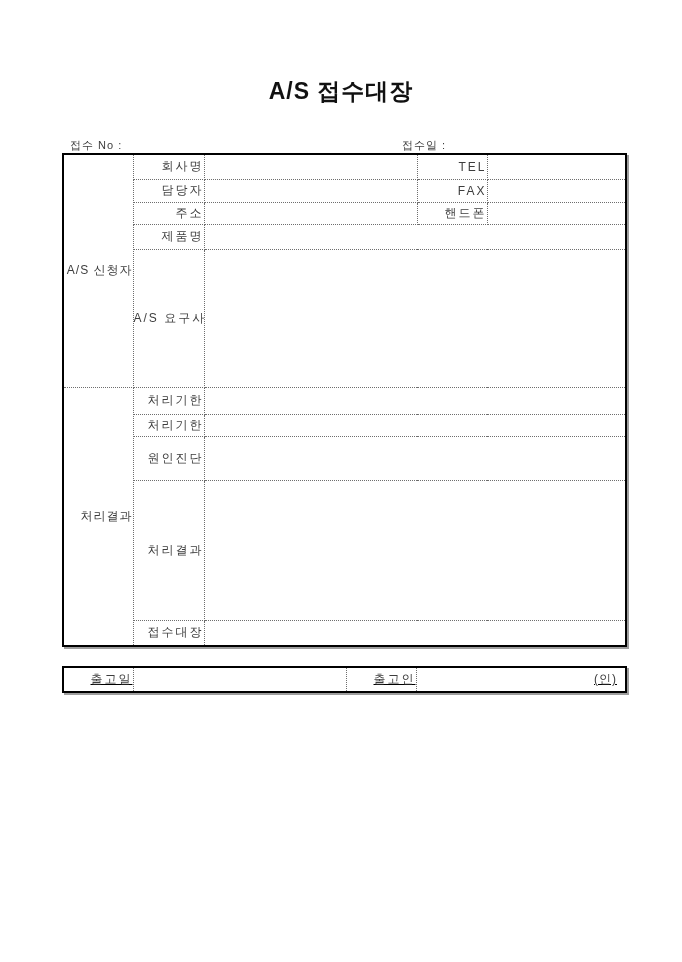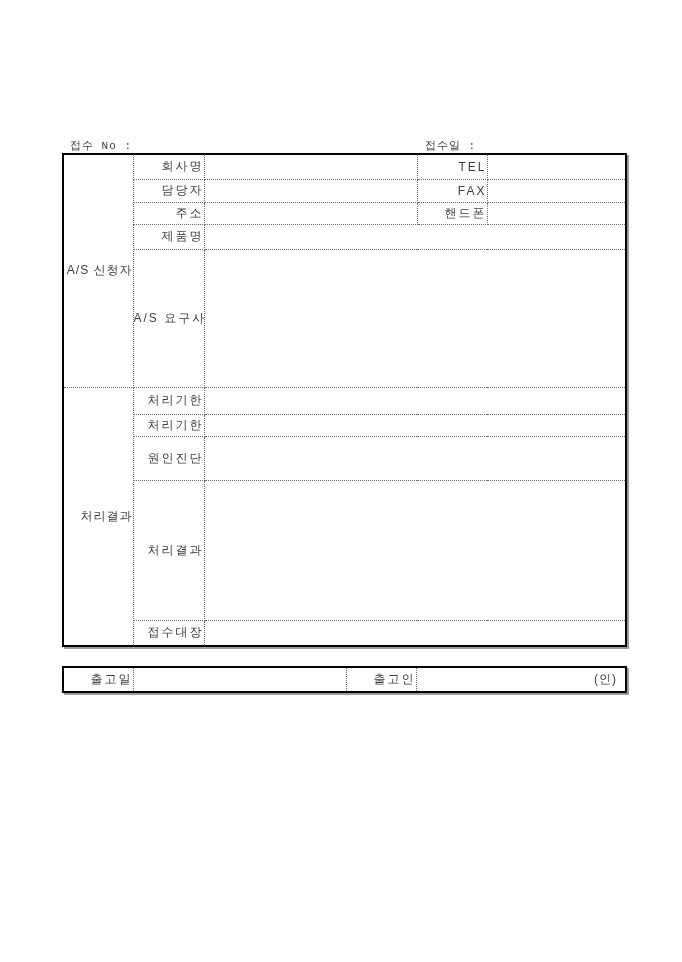--- a/index.html
+++ b/index.html
@@ -15,24 +15,24 @@
     background: #ffffff;
   }
   .doc-title {
     position: absolute; top: 76px; left: 0; width: 100%;
     text-align: center;
     font-size: 23px; font-weight: bold; color: #111111;
     letter-spacing: 1px;
   }
   .meta-label {
     position: absolute;
-    font-size: 11px; color: #3d3d3d; letter-spacing: 1px; font-family: Liberation Mono, monospace;
+    font-size: 11px; color: #3d3d3d; letter-spacing: 1px;
   }
   .meta-no   { left: 70px;  top: 138px; }
-  .meta-date { left: 425px; top: 138px; }
+  .meta-date { left: 402px; top: 138px; }
 
   table.form-table {
     position: absolute;
     border-collapse: collapse;
     table-layout: fixed;
     border: 2px solid #000000;
     box-shadow: 2px 2px 0 #9e9e9e;
     background: #ffffff;
   }
   table.form-table td {
@@ -44,27 +44,28 @@
     overflow: hidden;
     padding: 0;
   }
   td.lbl, td.grp { letter-spacing: 2px; white-space: nowrap; }
   td.grp { letter-spacing: 1px; }
   td.val { background: #ffffff; }
   td.seal-cell { text-align: right; }
   td.seal-cell .seal { padding-right: 8px; letter-spacing: 1px; }
 
   #request-table { left: 62px; top: 153px; width: 565px; }
-  #delivery-table { left: 62px; top: 666px; width: 565px; }
+  #delivery-table { left: 62px; top: 666px; width: 565px; text-decoration: underline; }
 </style>
 </head>
 <body>
 
 <div class="page">
 
+  <div class="doc-title">A/S 접수대장</div>
 
   <div class="meta-label meta-no">접수 No :</div>
   <div class="meta-label meta-date">접수일 :</div>
 
   <table class="form-table" id="request-table">
     <colgroup>
       <col style="width:70px">
         <col style="width:71px">
         <col style="width:213px">
       <col style="width:70px">

